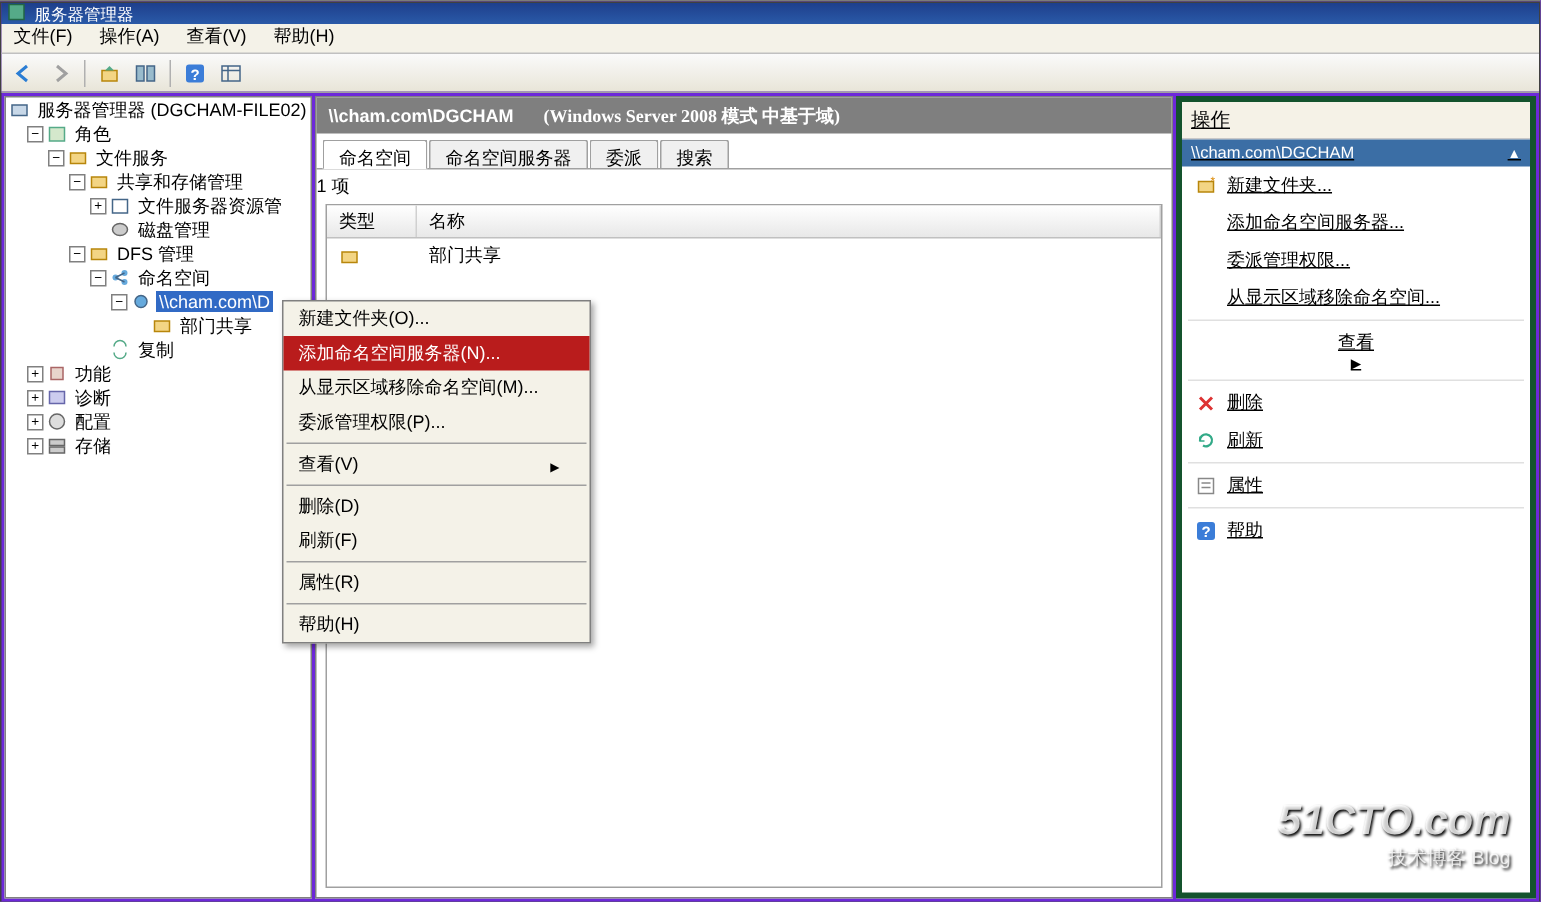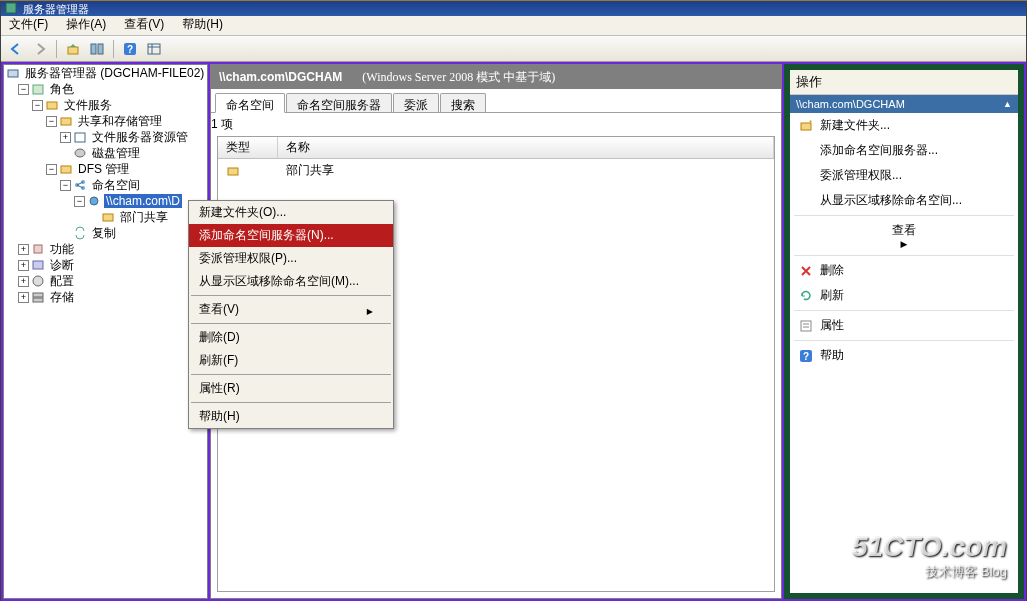--- a/index.html
+++ b/index.html
@@ -16,33 +16,33 @@
 .tree-pane { width: 205px; background: #fff; border: 1px solid #808080; margin: 2px; overflow: hidden; font-size: 12px; }
 .tree-row { display: flex; align-items: center; height: 16px; padding-left: 2px; }
 .tree-toggle { width: 11px; height: 11px; border: 1px solid #808080; display: inline-flex; align-items: center; justify-content: center; font-size: 9px; line-height: 1; margin-right: 2px; background: #fff; color: #000; }
 .tree-spacer { display: inline-block; width: 13px; }
 .tree-icon { width: 14px; height: 14px; margin-right: 3px; display: inline-flex; align-items: center; justify-content: center; }
 .tree-label { padding: 0 2px; }
 .tree-label.selected { background: #316ac5; color: #fff; }
 .main-pane { flex: 1; background: #fff; border: 1px solid #808080; margin: 2px 2px 2px 0; display: flex; flex-direction: column; }
 .main-header { background: #7f7f7f; color: #fff; height: 24px; display: flex; align-items: center; padding: 0 8px; font-family: "Lucida Console", monospace; font-size: 12px; }
 .main-header .path { font-weight: bold; }
-.main-header .mode { margin-left: 20px; font-weight: normal; font-family: "Microsoft YaHei"; }
+.main-header .mode { margin-left: 20px; font-weight: bold; font-family: "Microsoft YaHei"; }
 .tabs { display: flex; padding: 4px 4px 0 4px; border-bottom: 1px solid #a0a0a0; height: 24px; font-size: 12px; }
 .tab { padding: 3px 10px; border: 1px solid #a0a0a0; border-bottom: none; margin-right: 1px; background: #f0f0f0; border-radius: 2px 2px 0 0; position: relative; }
 .tab.active { background: #fff; border-bottom: 1px solid #fff; margin-bottom: -1px; }
 .count-row { padding: 3px 0; font-size: 12px; }
 .list-area { margin: 0 6px 6px 6px; border: 1px solid #a0a0a0; flex: 1; background: #fff; }
 .list-header { display: flex; background: linear-gradient(#fff,#e8e8e8); border-bottom: 1px solid #c0c0c0; font-size: 12px; }
 .col { padding: 2px 8px; border-right: 1px solid #d0d0d0; }
 .col.type { width: 60px; }
 .col.name { flex: 1; }
 .list-row { display: flex; align-items: center; padding: 1px 0; }
 .list-row .col { border: none; display: flex; align-items: center; }
-.actions-pane { width: 240px; background: #fff; border: 6px solid #14532d; margin: 2px 2px 2px 0; }
+.actions-pane { width: 240px; background: #fff; border: 4px solid #14532d; margin: 2px 2px 2px 0; text-decoration: underline; }
 .actions-title { background: #f5f2e7; padding: 3px 6px; font-size: 13px; border-bottom: 1px solid #c8c8c8; }
 .actions-sub { background: #3b6ea5; color: #fff; padding: 3px 6px; font-family: "Lucida Console", monospace; font-size: 11px; display: flex; justify-content: space-between; align-items: center; }
 .action-item { display: flex; align-items: center; padding: 4px 8px; font-size: 12px; gap: 6px; cursor: default; }
 .action-item .aicon { width: 16px; height: 16px; display: flex; align-items: center; justify-content: center; }
 .action-sep { height: 1px; border-top: 1px solid #e0e0e0; margin: 2px 4px; }
 .action-expand { display: flex; justify-content: flex-end; align-items: center; padding: 4px 8px; font-size: 12px; flex-direction: column; }
 .ctx-menu { position: absolute; left: 188px; top: 200px; width: 206px; background: #f4f2e8; border: 1px solid #808080; box-shadow: 2px 2px 4px rgba(0,0,0,0.35); z-index: 10; font-size: 12px; }
 .ctx-item { padding: 3px 20px 3px 10px; display: flex; justify-content: space-between; align-items: center; }
 .ctx-item.highlight { background: #b91c1c; color: #fff; }
 .ctx-sep { height: 1px; border-top: 1px solid #a0a0a0; margin: 2px 2px; }
@@ -357,22 +357,22 @@
           </span>
         <span>帮助</span>
       </div>
     </div>
   </div>
 </div>
 
 <div class="ctx-menu">
   <div class="ctx-item">新建文件夹(O)...</div>
   <div class="ctx-item highlight">添加命名空间服务器(N)...</div>
+  <div class="ctx-item">从显示区域移除命名空间(M)...</div>
   <div class="ctx-item">委派管理权限(P)...</div>
-  <div class="ctx-item">从显示区域移除命名空间(M)...</div>
   <div class="ctx-sep"></div>
   <div class="ctx-item">
       <span>查看(V)</span>
       <span class="arrow-r"></span>
     </div>
   <div class="ctx-sep"></div>
   <div class="ctx-item">删除(D)</div>
   <div class="ctx-item">刷新(F)</div>
   <div class="ctx-sep"></div>
   <div class="ctx-item">属性(R)</div>

